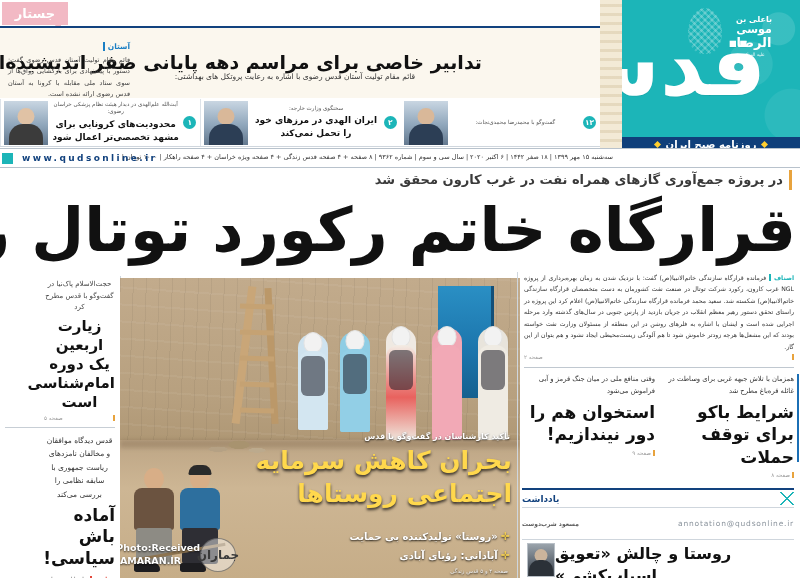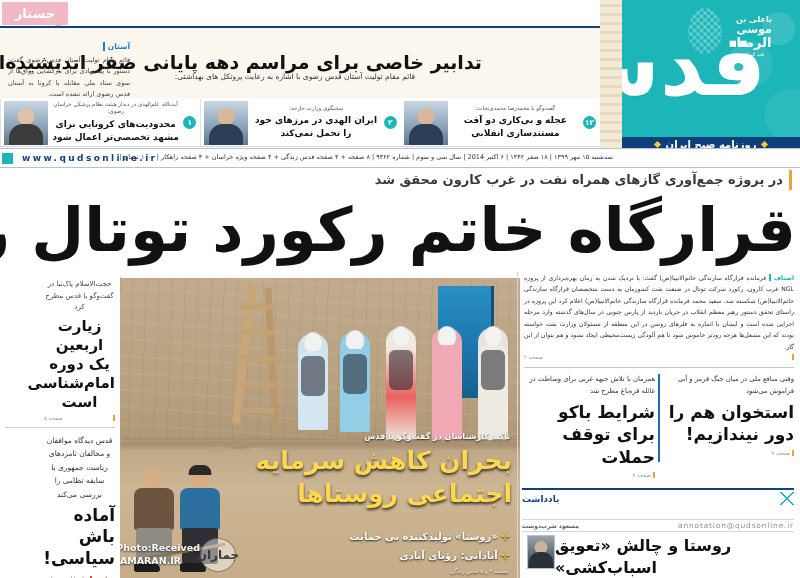--- a/index.html
+++ b/index.html
@@ -509,21 +509,21 @@
     width: 14px; height: 13px;
     background:
       linear-gradient(135deg, transparent 45%, #1cb5b8 45% 55%, transparent 55%),
       linear-gradient(45deg, transparent 45%, #1cb5b8 45% 55%, transparent 55%);
   }
   .note-meta {
     display: flex; flex-direction: row-reverse;
     align-items: center; justify-content: space-between;
     border-top: 1px solid #cfd6dd;
     border-bottom: 1px solid #cfd6dd;
-    padding: 1px 0; margin-top: 14px;
+    padding: 11px 0; margin-top: 2px;
   }
   .note-author { font-size: 6px; color: #555; font-weight: bold; }
   .note-email {
     font-size: 7.5px; color: #8a939c; direction: ltr;
     letter-spacing: .8px;
   }
   .note-body-wrap {
     display: flex; flex-direction: row-reverse; margin-top: 3px;
   }
   .note-avatar {
@@ -617,30 +617,29 @@
         <div class="teaser-kicker">سخنگوی وزارت خارجه:</div>
         <div class="teaser-title">ایران الهدی در مرزهای خود را تحمل نمی‌کند</div>
       </div>
       <div class="teaser-badge">۲</div>
     </div>
 
     <div class="teaser">
       <div class="teaser-photo"></div>
       <div class="teaser-text">
         <div class="teaser-kicker">گفت‌وگو با محمدرضا محمدی‌نجات:</div>
-        <div class="teaser-title">عجله و بی‌کاری دو آفت مستندسازی انقلابی</div>
       </div>
       <div class="teaser-badge">۱۲</div>
     </div>
 
   </div>
 
   <div class="datebar">
     <div class="datebar-line">
-      <span>سه‌شنبه ۱۵ مهر ۱۳۹۹</span>|<span>۱۸ صفر ۱۴۴۲</span>|<span>۶ اکتبر 2014</span>|<span>سال سی و سوم</span>|<span>شماره ۹۳۶۲</span>|<span>۸ صفحه</span>+<span>۴ صفحه قدس زندگی</span>+<span>۴ صفحه ویژه خراسان</span>+<span>۴ صفحه راهکار</span>|<span>۱۰۰۰ تومان</span>|
+      <span>سه‌شنبه ۱۵ مهر ۱۳۹۹</span>|<span>۱۸ صفر ۱۴۴۲</span>|<span>۶ اکتبر ۲۰۲۰</span>|<span>سال سی و سوم</span>|<span>شماره ۹۳۶۲</span>|<span>۸ صفحه</span>+<span>۴ صفحه قدس زندگی</span>+<span>۴ صفحه ویژه خراسان</span>+<span>۴ صفحه راهکار</span>|<span>۱۰۰۰ تومان</span>|
     </div>
     <div class="datebar-site">www.qudsonline.ir</div>
     <div class="datebar-sq"></div>
   </div>
 
   <div class="main-kicker">در پروژه جمع‌آوری گازهای همراه نفت در غرب کارون محقق شد</div>
   <div class="main-headline">قرارگاه خاتم رکورد توتال را شکست</div>
 
   <div class="vert-sep"></div>
   <div class="left-col">
@@ -748,29 +747,29 @@
 
     <div class="rc-lead">
       <span class="tag">اصناف</span>
       <span>فرمانده قرارگاه سازندگی خاتم‌الانبیا(ص) گفت: با نزدیک شدن به زمان بهره‌برداری از پروژه NGL غرب کارون، رکورد شرکت توتال در صنعت نفت کشورمان به دست متخصصان قرارگاه سازندگی خاتم‌الانبیا(ص) شکسته شد. سعید محمد فرمانده قرارگاه سازندگی خاتم‌الانبیا(ص) اعلام کرد این پروژه در راستای تحقق دستور رهبر معظم انقلاب در جریان بازدید از پارس جنوبی در سال‌های گذشته وارد مرحله اجرایی شده است و ایشان با اشاره به فلرهای روشن در این منطقه از مسئولان وزارت نفت خواسته بودند که این مشعل‌ها هرچه زودتر خاموش شود تا هم آلودگی زیست‌محیطی ایجاد نشود و هم بتوان از این گاز.</span>
     </div>
     <div class="rc-lead-more">صفحه ۲</div>
 
     <div class="rc-rule"></div>
 
     <div class="rc-two">
+      <div class="rc-item">
+        <div class="rc-kicker">وقتی منافع ملی در میان جنگ قرمز و آبی فراموش می‌شود</div>
+        <div class="rc-title">استخوان هم را دور نیندازیم!</div>
+        <div class="rc-more">صفحه ۹</div>
+      </div>
       <div class="rc-item left-sep">
         <div class="rc-kicker">همزمان با تلاش جبهه غربی برای وساطت در غائله قره‌باغ مطرح شد</div>
         <div class="rc-title">شرایط باکو برای توقف حملات</div>
         <div class="rc-more">صفحه ۸</div>
-      </div>
-      <div class="rc-item">
-        <div class="rc-kicker">وقتی منافع ملی در میان جنگ قرمز و آبی فراموش می‌شود</div>
-        <div class="rc-title">استخوان هم را دور نیندازیم!</div>
-        <div class="rc-more">صفحه ۹</div>
       </div>
     </div>
   </div>
 
   <div class="note-box">
     <div class="note-head">
       <span class="note-label">یادداشت</span>
       <span class="note-glyph"></span>
     </div>
     <div class="note-meta">

